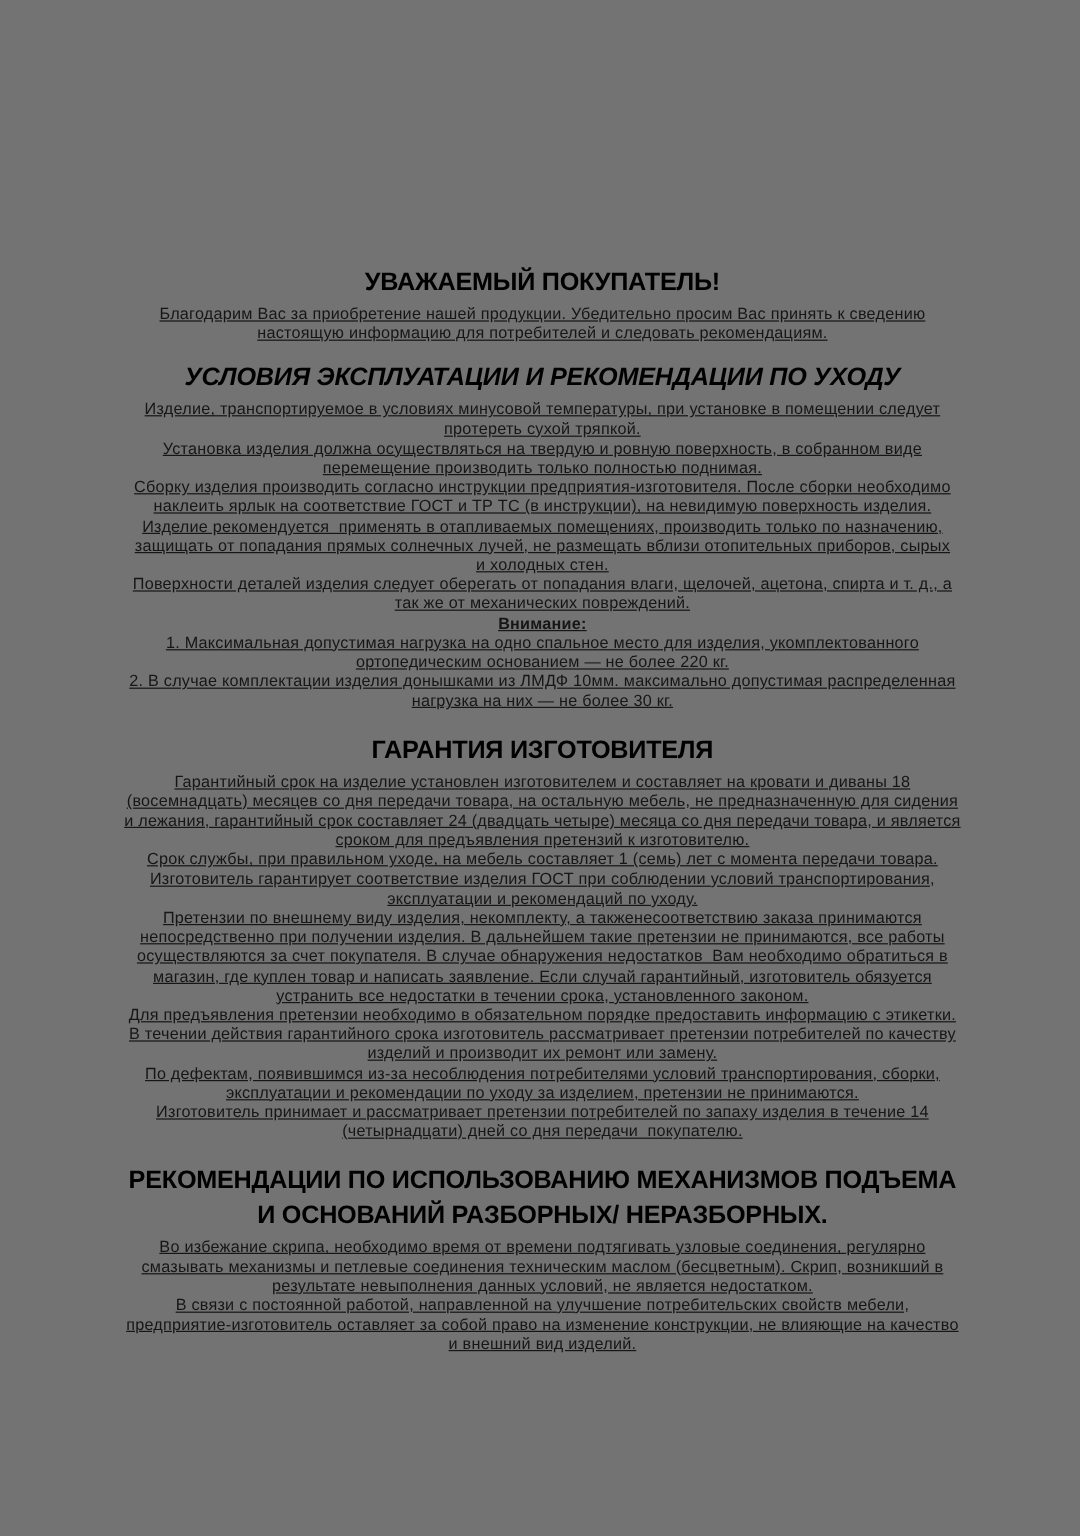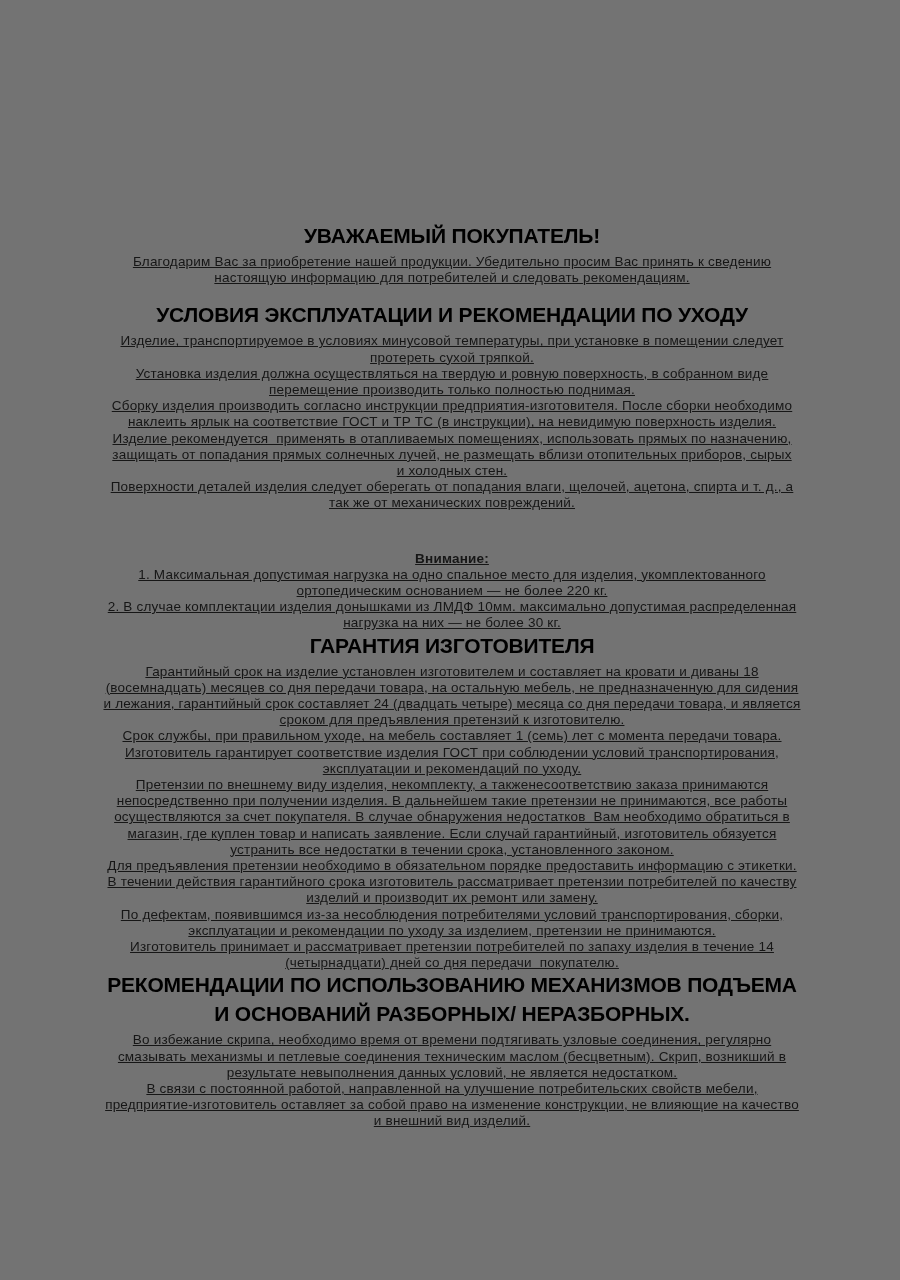--- a/index.html
+++ b/index.html
@@ -24,42 +24,43 @@
     padding: 0;
     font-size: 21px;
     font-weight: bold;
     color: #000000;
     letter-spacing: -0.2px;
     line-height: 1.38;
     white-space: pre-line;
   }
   .heading-gap {
     margin-top: 15px;
+    font-style: italic;
   }
   .heading-gap-lg {
+    margin-top: 19px;
   }
   .doc-heading + .body-block {
     margin-top: 3px;
   }
   .body-block {
     margin: 0;
   }
   .para {
     margin: 0;
     padding: 0;
     font-size: 13.5px;
     line-height: 16.2px;
     letter-spacing: 0.2px;
     white-space: pre-wrap;
     text-decoration: underline;
   }
   .attention-label {
     font-weight: bold;
     text-decoration: underline;
-    margin-top: 39px;
   }
 </style>
 </head>
 <body>
 
 <div class="page">
 
   <section>
     <h2 class="doc-heading">УВАЖАЕМЫЙ ПОКУПАТЕЛЬ!</h2>
     <div class="body-block">
@@ -70,21 +71,21 @@
 
   <section>
     <h2 class="doc-heading heading-gap">УСЛОВИЯ ЭКСПЛУАТАЦИИ И РЕКОМЕНДАЦИИ ПО УХОДУ</h2>
     <div class="body-block">
       <p class="para">Изделие, транспортируемое в условиях минусовой температуры, при установке в помещении следует
 протереть сухой тряпкой.</p>
       <p class="para">Установка изделия должна осуществляться на твердую и ровную поверхность, в собранном виде
 перемещение производить только полностью поднимая.</p>
       <p class="para">Сборку изделия производить согласно инструкции предприятия-изготовителя. После сборки необходимо
 наклеить ярлык на соответствие ГОСТ и ТР ТС (в инструкции), на невидимую поверхность изделия.</p>
-      <p class="para">Изделие рекомендуется  применять в отапливаемых помещениях, использовать прямых по назначению,
+      <p class="para">Изделие рекомендуется  применять в отапливаемых помещениях, производить только по назначению,
 защищать от попадания прямых солнечных лучей, не размещать вблизи отопительных приборов, сырых
 и холодных стен.</p>
       <p class="para">Поверхности деталей изделия следует оберегать от попадания влаги, щелочей, ацетона, спирта и т. д., а
 так же от механических повреждений.</p>
       <p class="para attention-label">Внимание:</p>
       <p class="para">1. Максимальная допустимая нагрузка на одно спальное место для изделия, укомплектованного
 ортопедическим основанием — не более 220 кг.</p>
       <p class="para">2. В случае комплектации изделия донышками из ЛМДФ 10мм. максимально допустимая распределенная
 нагрузка на них — не более 30 кг.</p>
     </div>

